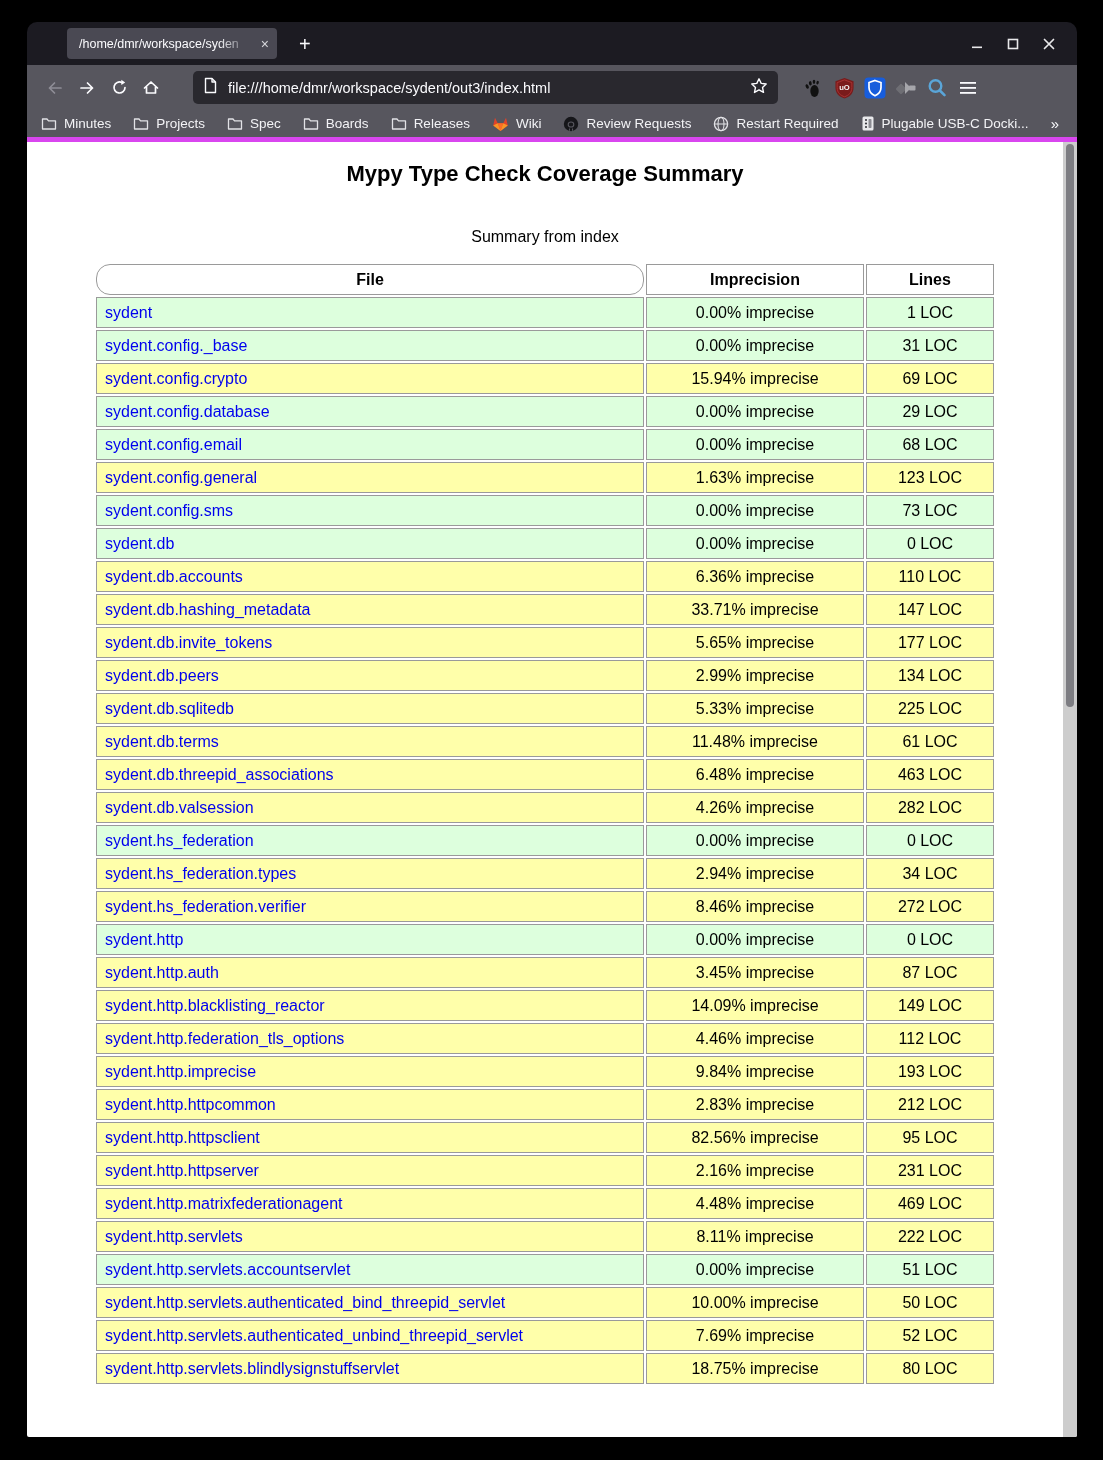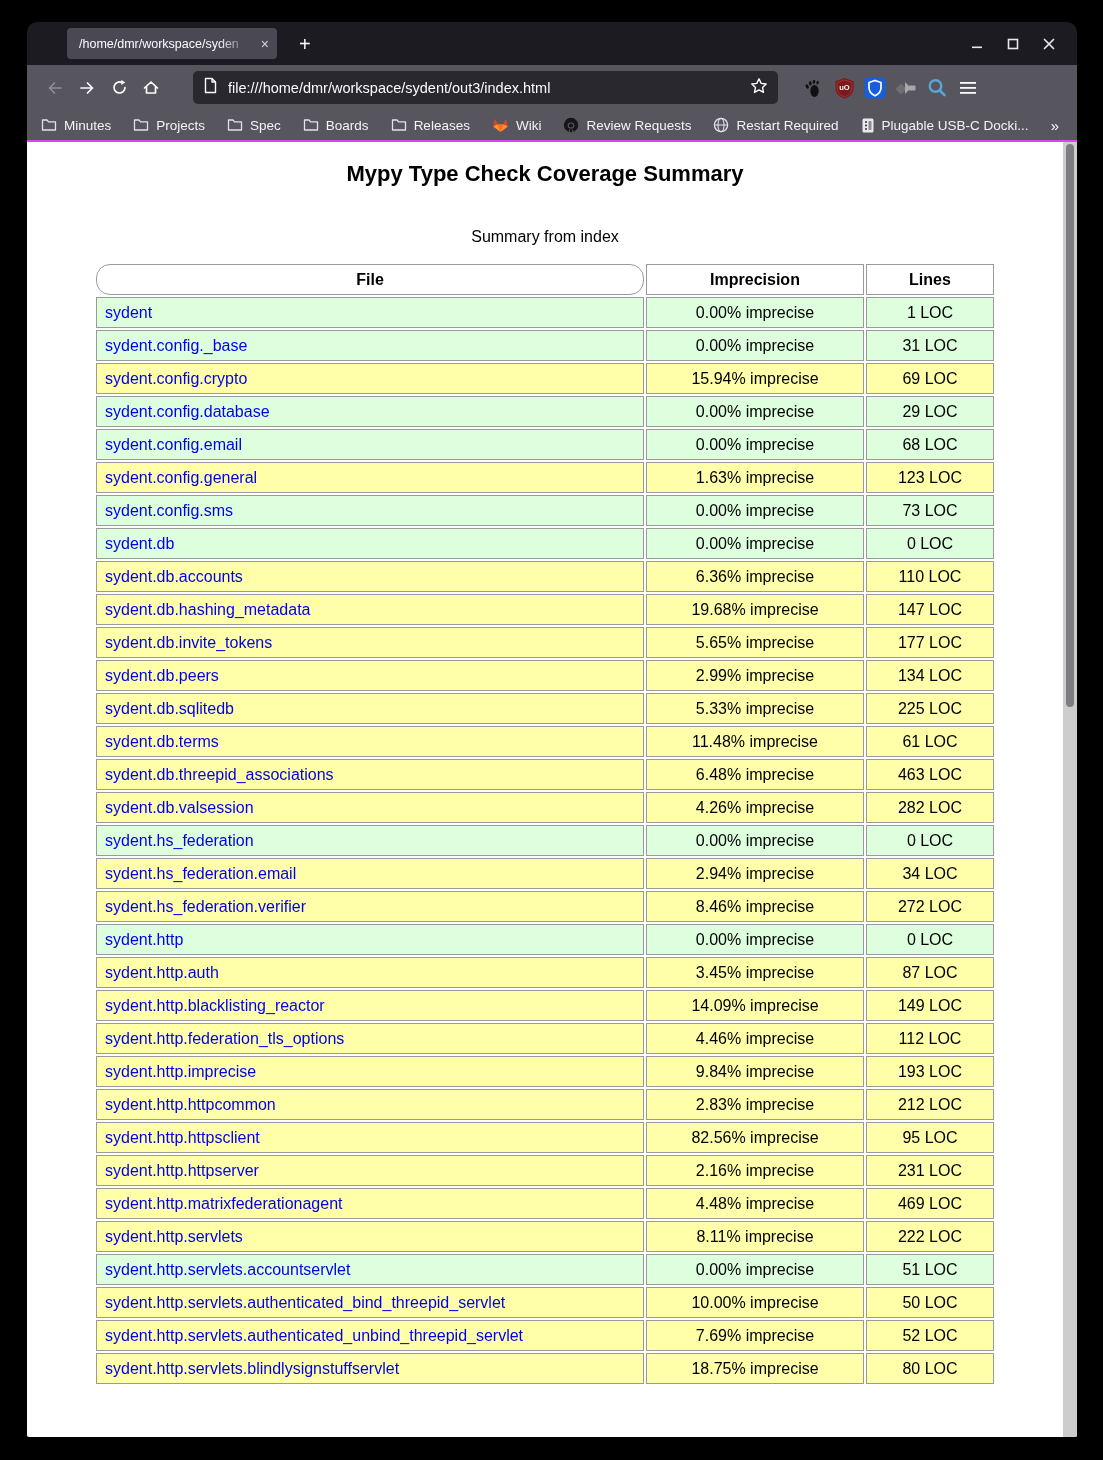--- a/index.html
+++ b/index.html
@@ -23,21 +23,21 @@
   
   .toolbar { height:45px; background:#57565e; display:flex; align-items:center; padding:0 10px 0 12px; flex:0 0 auto; }
   .navbtn { width:32px; height:30px; display:flex; align-items:center; justify-content:center; border-radius:4px; flex:0 0 auto; }
   .urlbar { margin-left:26px; width:585px; height:33px; background:#29282e; border-radius:5px;
             display:flex; align-items:center; padding:0 10px; color:#fbfbfe;justify-content:space-between; }
   .urltext { font-size:14.5px; margin-left:10px; flex:1; white-space:nowrap; overflow:hidden; }
   .exts { display:flex; align-items:center; gap:5px; margin-left:22px;justify-content:center; }
   .extbtn { width:26px; height:26px; display:flex; align-items:center; justify-content:center; }
 
   
-  .bookmarks { height:32px; background:#57565e; border-bottom:2px solid #d946ef;
+  .bookmarks { height:32px; background:#57565e; border-bottom:5px solid #d946ef;
                display:flex; align-items:center; padding:0 14px; color:#f3f3f6; font-size:13.5px; flex:0 0 auto; }
   .bm { display:flex; align-items:center; gap:7px; margin-right:22px; white-space:nowrap; }
   .bm svg { display:block; }
   .bm-overflow { margin-left:auto; margin-right:4px; font-size:15px; color:#fbfbfe; }
 
   
   .viewport { flex:1; background:#fff; position:relative; overflow:hidden; }
   .content { position:absolute; left:0; top:0; right:14px; }
   h1.rpt-title { text-align:center; font-size:22px; font-weight:bold; color:#000; margin-top:19px; }
   .rpt-subtitle { text-align:center; font-size:16px; color:#000000; margin-top:41px; }
@@ -292,21 +292,21 @@
               <td class="c-imp">0.00% imprecise</td>
               <td class="c-lines">0 LOC</td>
             </tr>
             <tr class="q-imprecise">
               <td class="c-file"><a class="mod-link" href="#">sydent.db.accounts</a></td>
               <td class="c-imp">6.36% imprecise</td>
               <td class="c-lines">110 LOC</td>
             </tr>
             <tr class="q-imprecise">
               <td class="c-file"><a class="mod-link" href="#">sydent.db.hashing_metadata</a></td>
-              <td class="c-imp">19.68% imprecise</td>
+              <td class="c-imp">33.71% imprecise</td>
               <td class="c-lines">147 LOC</td>
             </tr>
             <tr class="q-imprecise">
               <td class="c-file"><a class="mod-link" href="#">sydent.db.invite_tokens</a></td>
               <td class="c-imp">5.65% imprecise</td>
               <td class="c-lines">177 LOC</td>
             </tr>
             <tr class="q-imprecise">
               <td class="c-file"><a class="mod-link" href="#">sydent.db.peers</a></td>
               <td class="c-imp">2.99% imprecise</td>
@@ -331,21 +331,21 @@
               <td class="c-file"><a class="mod-link" href="#">sydent.db.valsession</a></td>
               <td class="c-imp">4.26% imprecise</td>
               <td class="c-lines">282 LOC</td>
             </tr>
             <tr class="q-good">
               <td class="c-file"><a class="mod-link" href="#">sydent.hs_federation</a></td>
               <td class="c-imp">0.00% imprecise</td>
               <td class="c-lines">0 LOC</td>
             </tr>
             <tr class="q-imprecise">
-              <td class="c-file"><a class="mod-link" href="#">sydent.hs_federation.email</a></td>
+              <td class="c-file"><a class="mod-link" href="#">sydent.hs_federation.types</a></td>
               <td class="c-imp">2.94% imprecise</td>
               <td class="c-lines">34 LOC</td>
             </tr>
             <tr class="q-imprecise">
               <td class="c-file"><a class="mod-link" href="#">sydent.hs_federation.verifier</a></td>
               <td class="c-imp">8.46% imprecise</td>
               <td class="c-lines">272 LOC</td>
             </tr>
             <tr class="q-good">
               <td class="c-file"><a class="mod-link" href="#">sydent.http</a></td>

